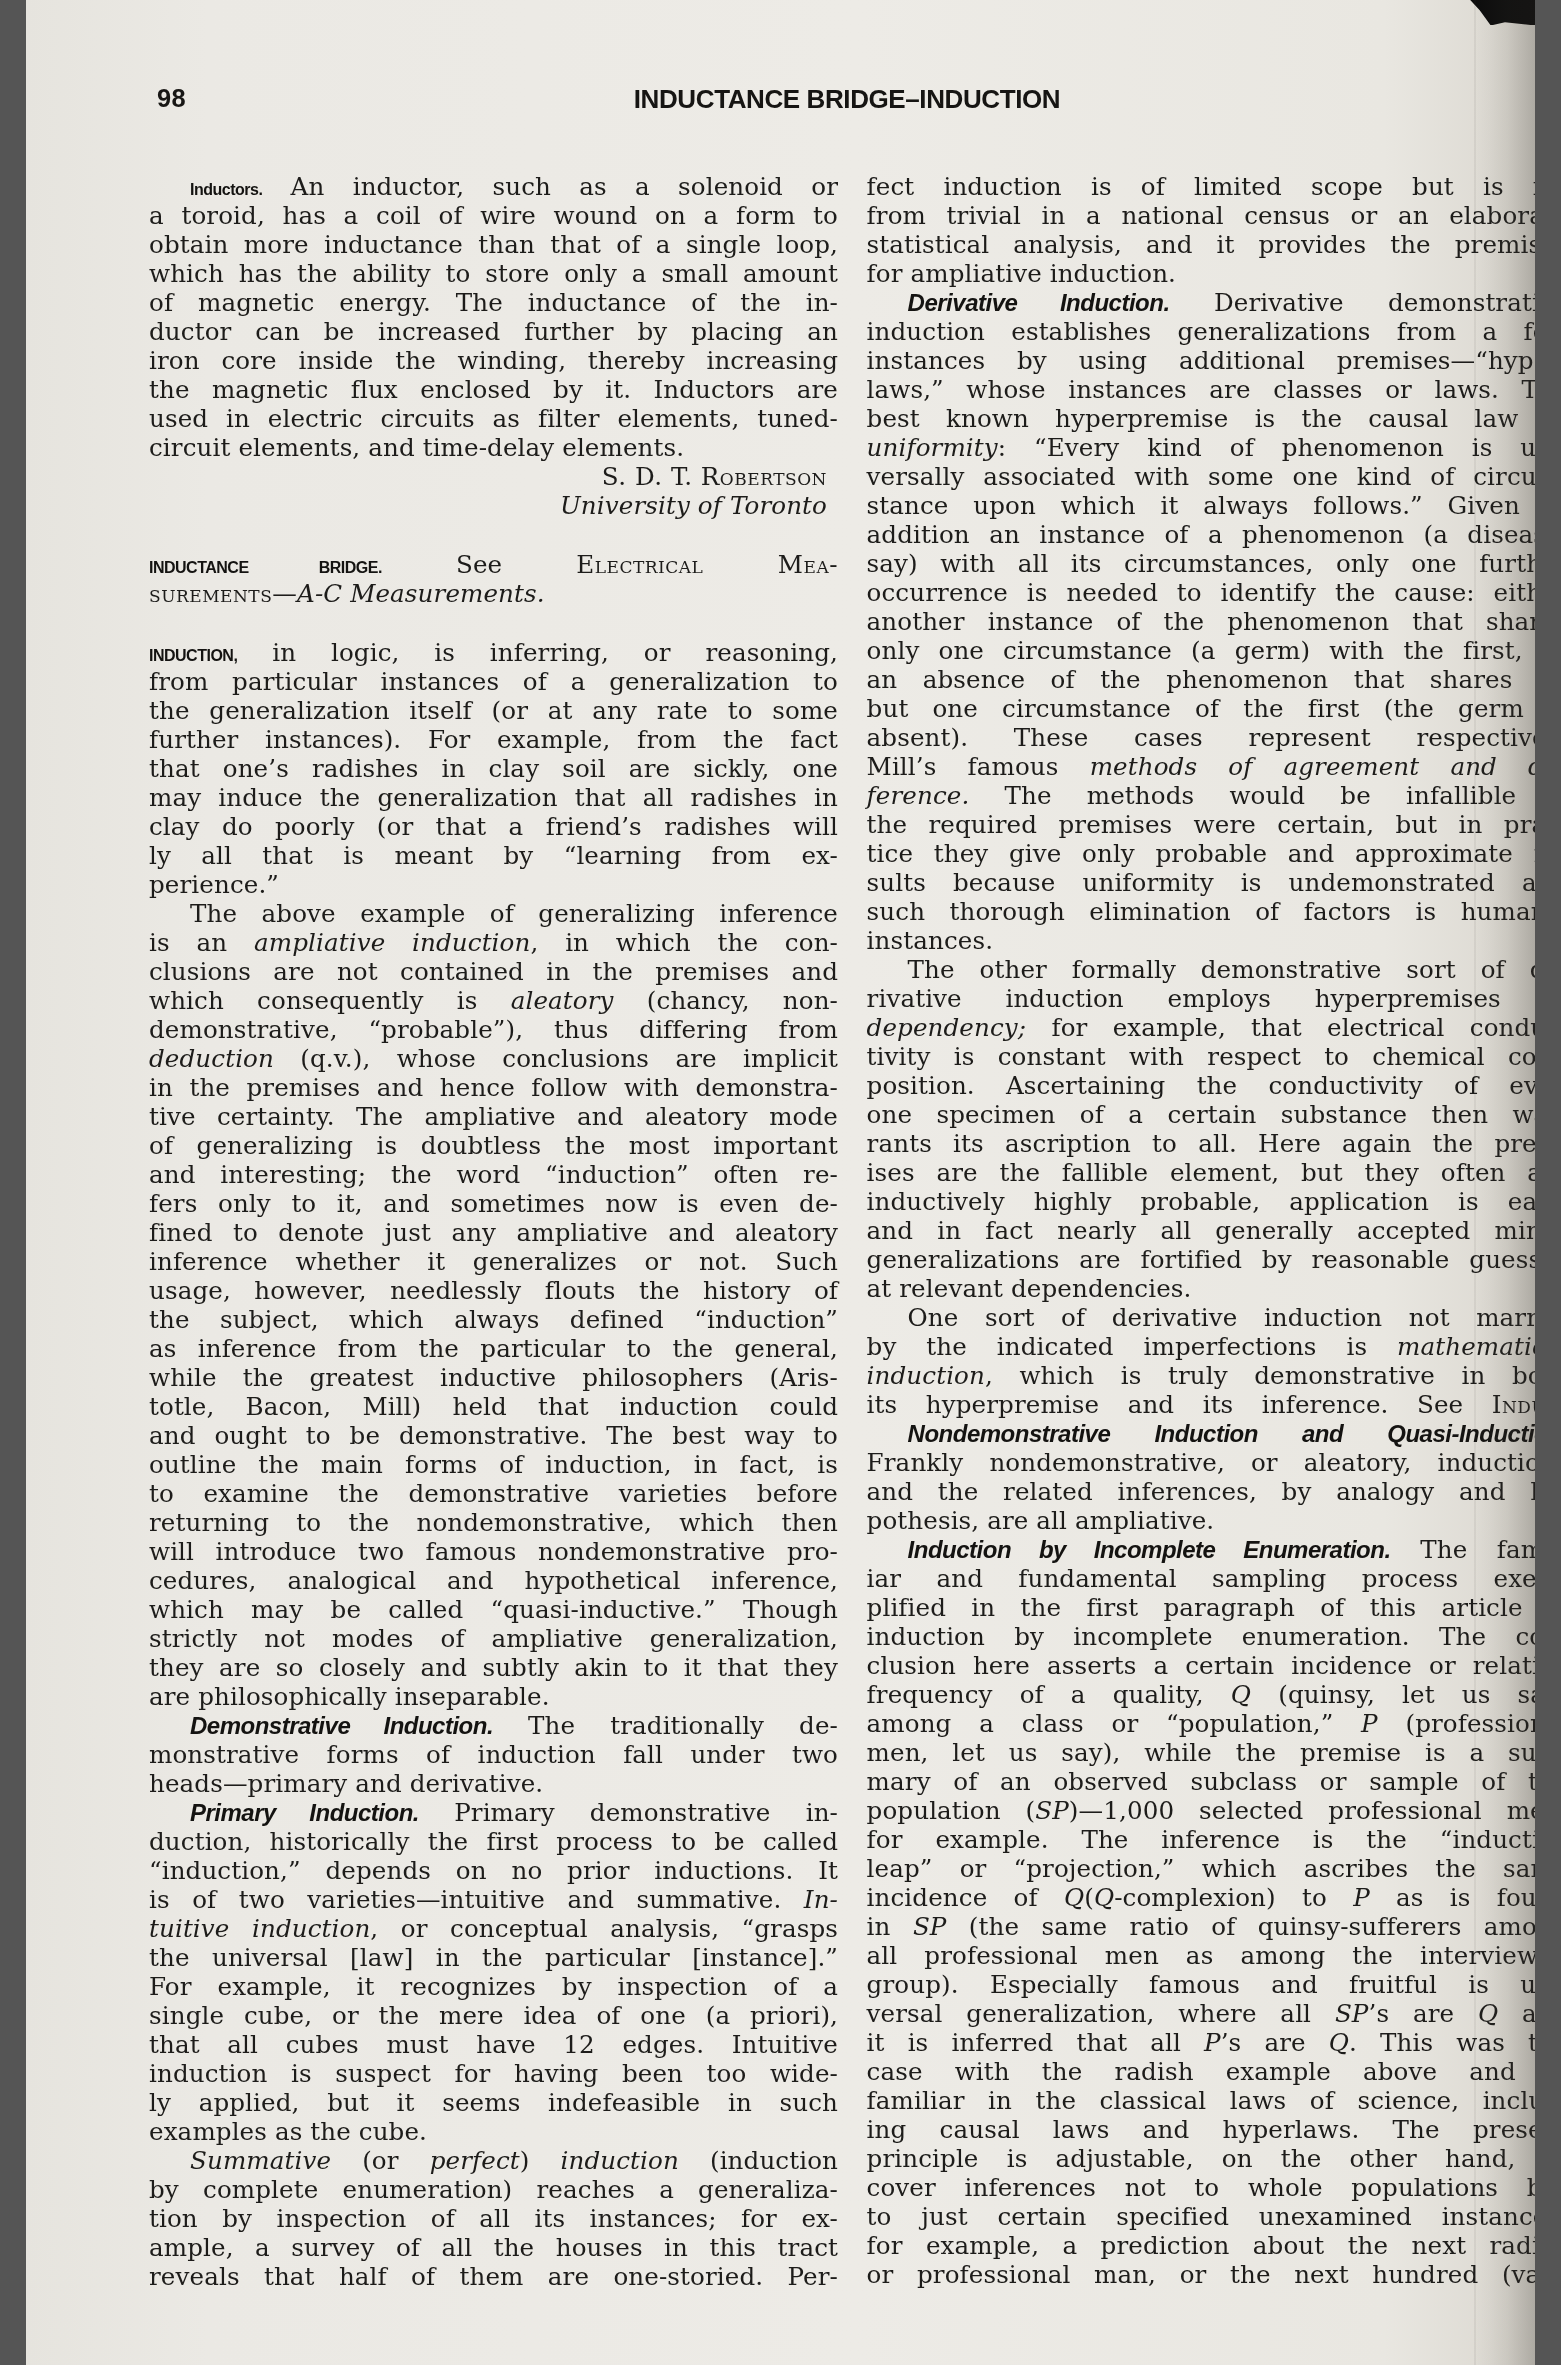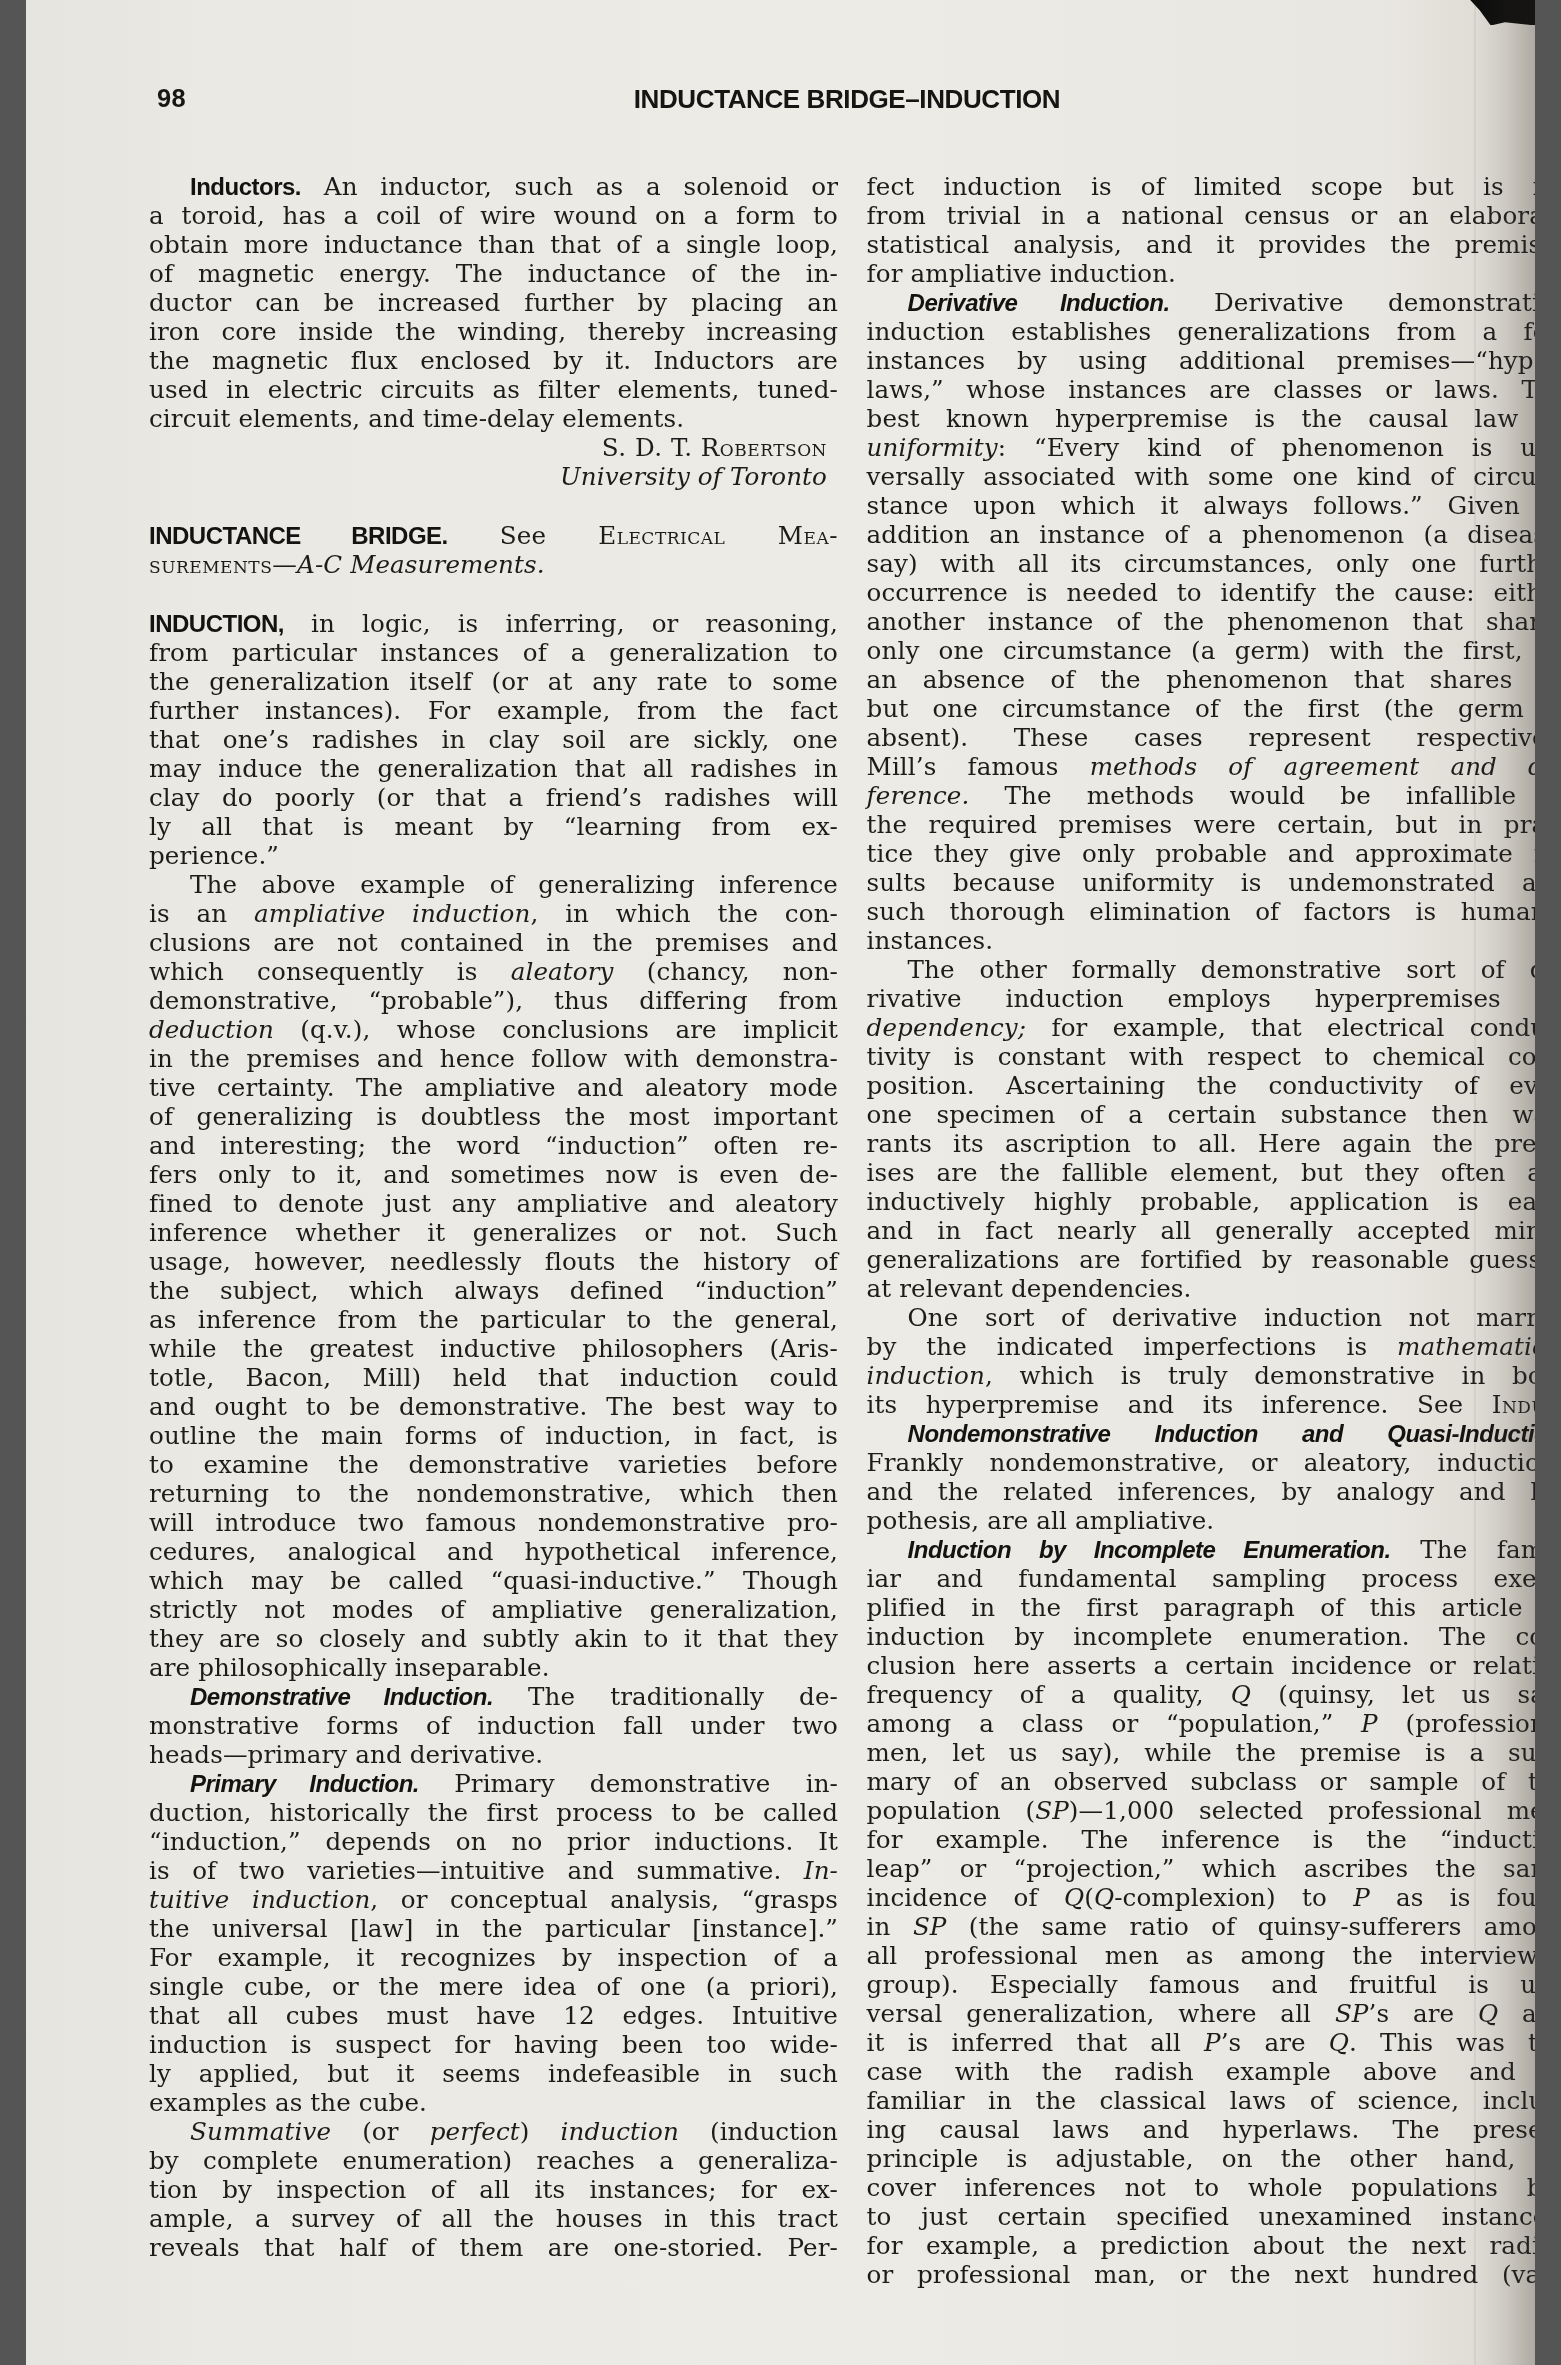--- a/index.html
+++ b/index.html
@@ -34,40 +34,41 @@
   .col { width:689px; }
   .col.right { width:702px; }
   .para { margin:0; }
   .line {
     font-size:24.6px; line-height:29px; height:29px; overflow:visible;
     text-align:justify; text-align-last:justify; white-space:nowrap; letter-spacing:0.1px;
   }
   .line.last { text-align-last:left; }
   .line.indent { text-indent:41px; }
   .signature .line { text-align:right; text-align-last:right; padding-right:11px; }
-  .s-b  { font-family:"Liberation Sans",sans-serif; font-weight:bold; font-style:normal; font-size:24px; letter-spacing:-0.5px; color:#141311; }
+  .s-b  { font-family:"Liberation Sans",sans-serif; font-weight:bold; font-style:normal; font-size:16px; letter-spacing:-0.5px; color:#141311; }
   .s-bi { font-family:Liberation Sans, sans-serif; font-weight:bold; font-style:italic; font-size:24px; letter-spacing:-0.5px; color:#141311;margin-top:39px; }
   .s-i  { font-style:italic; }
   .s-sc { font-variant:small-caps; letter-spacing:0.5px; }
 </style>
 </head>
 <body>
 
 <div class="page">
   <div class="corner-artifact"></div>
   <div class="header">
     <div class="page-number">98</div>
     <div class="running-head">INDUCTANCE BRIDGE–INDUCTION</div>
   </div>
   <div class="columns">
     <div class="col left">
         <div class="para">
           <div class="line indent"><span class="s-b">Inductors.</span>  An inductor, such as a solenoid or</div>
           <div class="line">a toroid, has a coil of wire wound on a form to</div>
           <div class="line">obtain more inductance than that of a single loop,</div>
+          <div class="line">which has the ability to store only a small amount</div>
           <div class="line">of magnetic energy. The inductance of the in-</div>
           <div class="line">ductor can be increased further by placing an</div>
           <div class="line">iron core inside the winding, thereby increasing</div>
           <div class="line">the magnetic flux enclosed by it. Inductors are</div>
           <div class="line">used in electric circuits as filter elements, tuned-</div>
           <div class="line last">circuit elements, and time-delay elements.</div>
         </div>
         <div class="para signature">
           <div class="line"><span class="s-sc">S. D. T. Robertson</span></div>
           <div class="line"><span class="s-i">University of Toronto</span></div>

